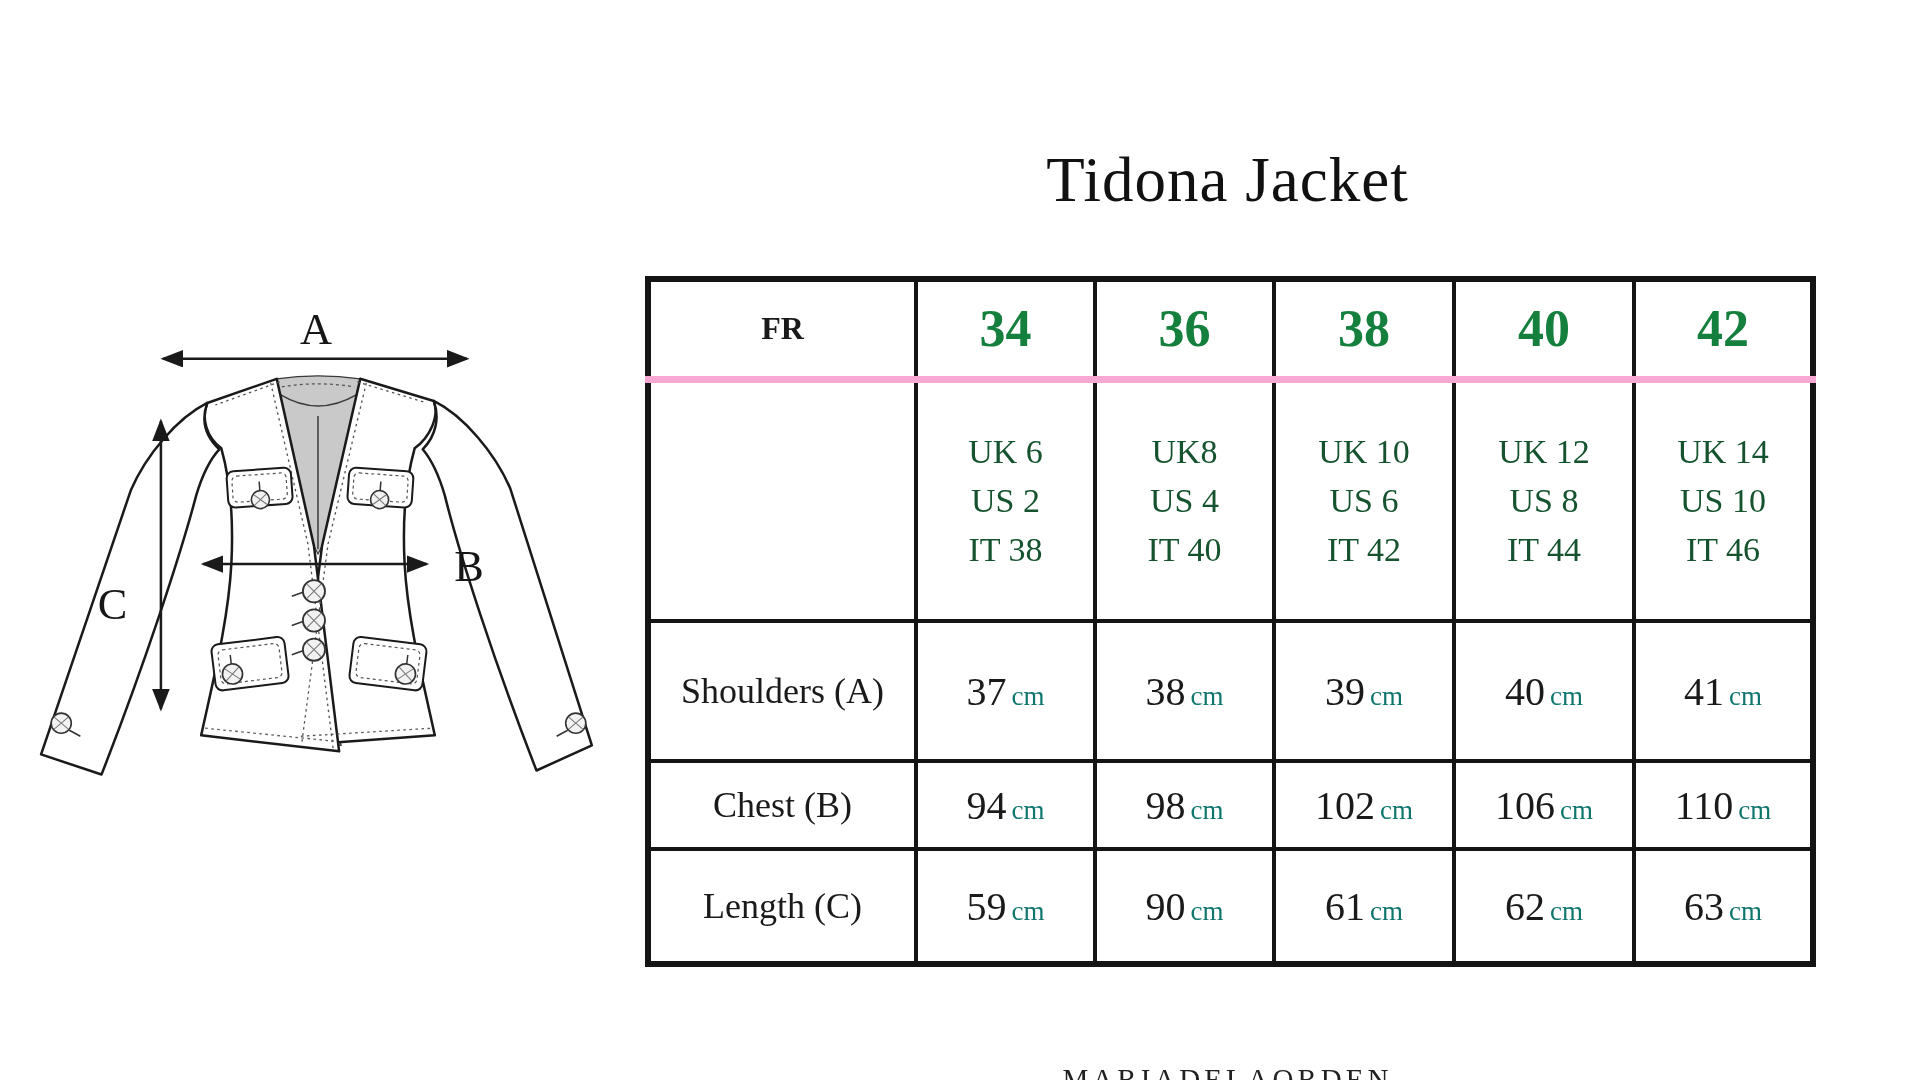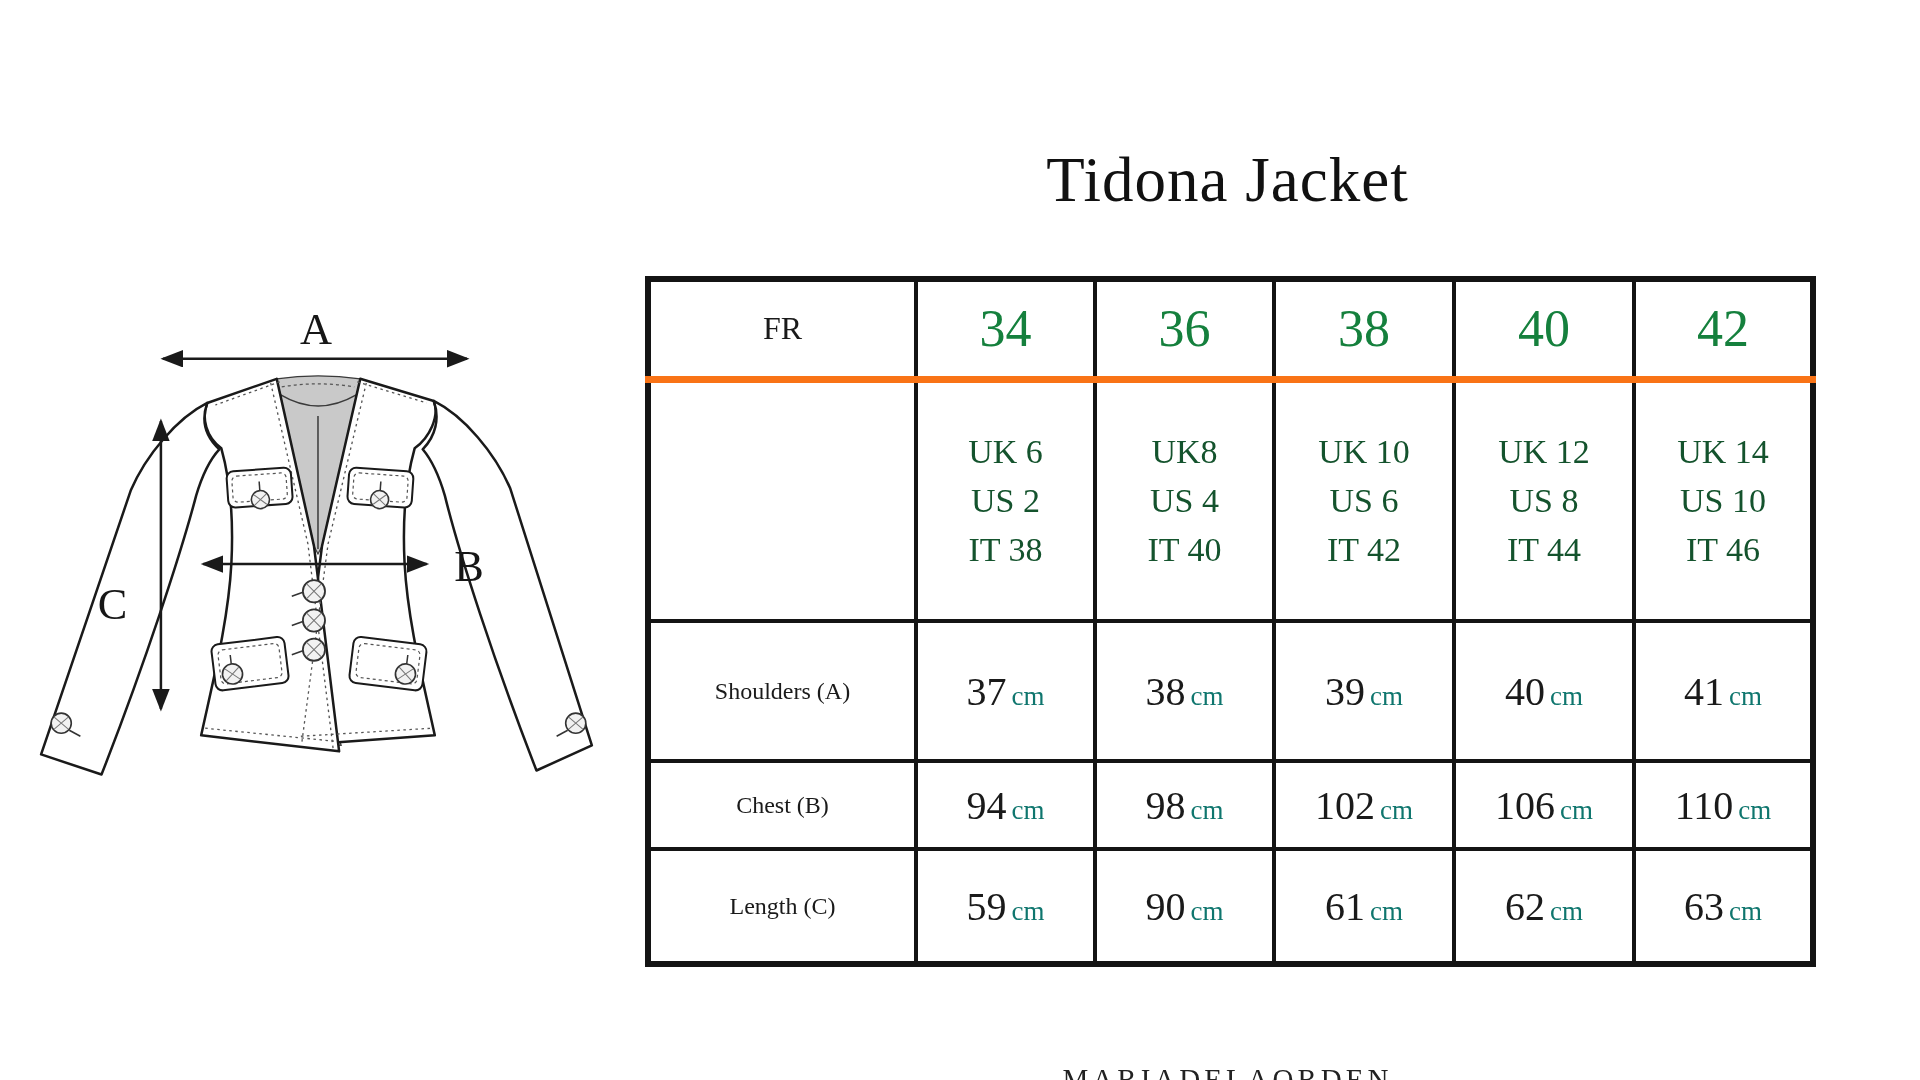--- a/index.html
+++ b/index.html
@@ -20,31 +20,31 @@
 
   table.size-table{
     position:absolute;left:645px;top:253px;width:1165px;
     border-collapse:collapse;table-layout:fixed;
     border:6px solid #141414;
   }
   .size-table td{
     border:4px solid #141414;padding:0;text-align:center;vertical-align:middle;
     background:#ffffff;
   }
-  tr.row-header td{border-bottom:7px solid #f97316;}
+  tr.row-header td{border-bottom:7px solid #f9a8d4;font-weight:bold;}
   tr.row-header{height:100px;}
   tr.row-conv{height:242px;}
   tr.row-shoulders{height:140px;}
   tr.row-chest{height:88px;}
   tr.row-length{height:115px;}
 
   .std-label{font-size:32px;color:#1a1a1a;}
   .size-num{font-size:52px;color:#15803d;}
   .conv-line{font-size:34px;line-height:49px;color:#14532d;}
-  .meas-label{font-size:24px;color:#1a1a1a;}
+  .meas-label{font-size:36px;color:#1a1a1a;}
   .meas-val{font-size:40px;color:#1a1a1a;}
   .meas-unit{font-size:27px;color:#0f766e;margin-left:5px;}
 
   svg text{font-family:"Liberation Serif", serif;fill:#161616;}
 </style>
 </head>
 <body>
 
 <div class="page">
 

